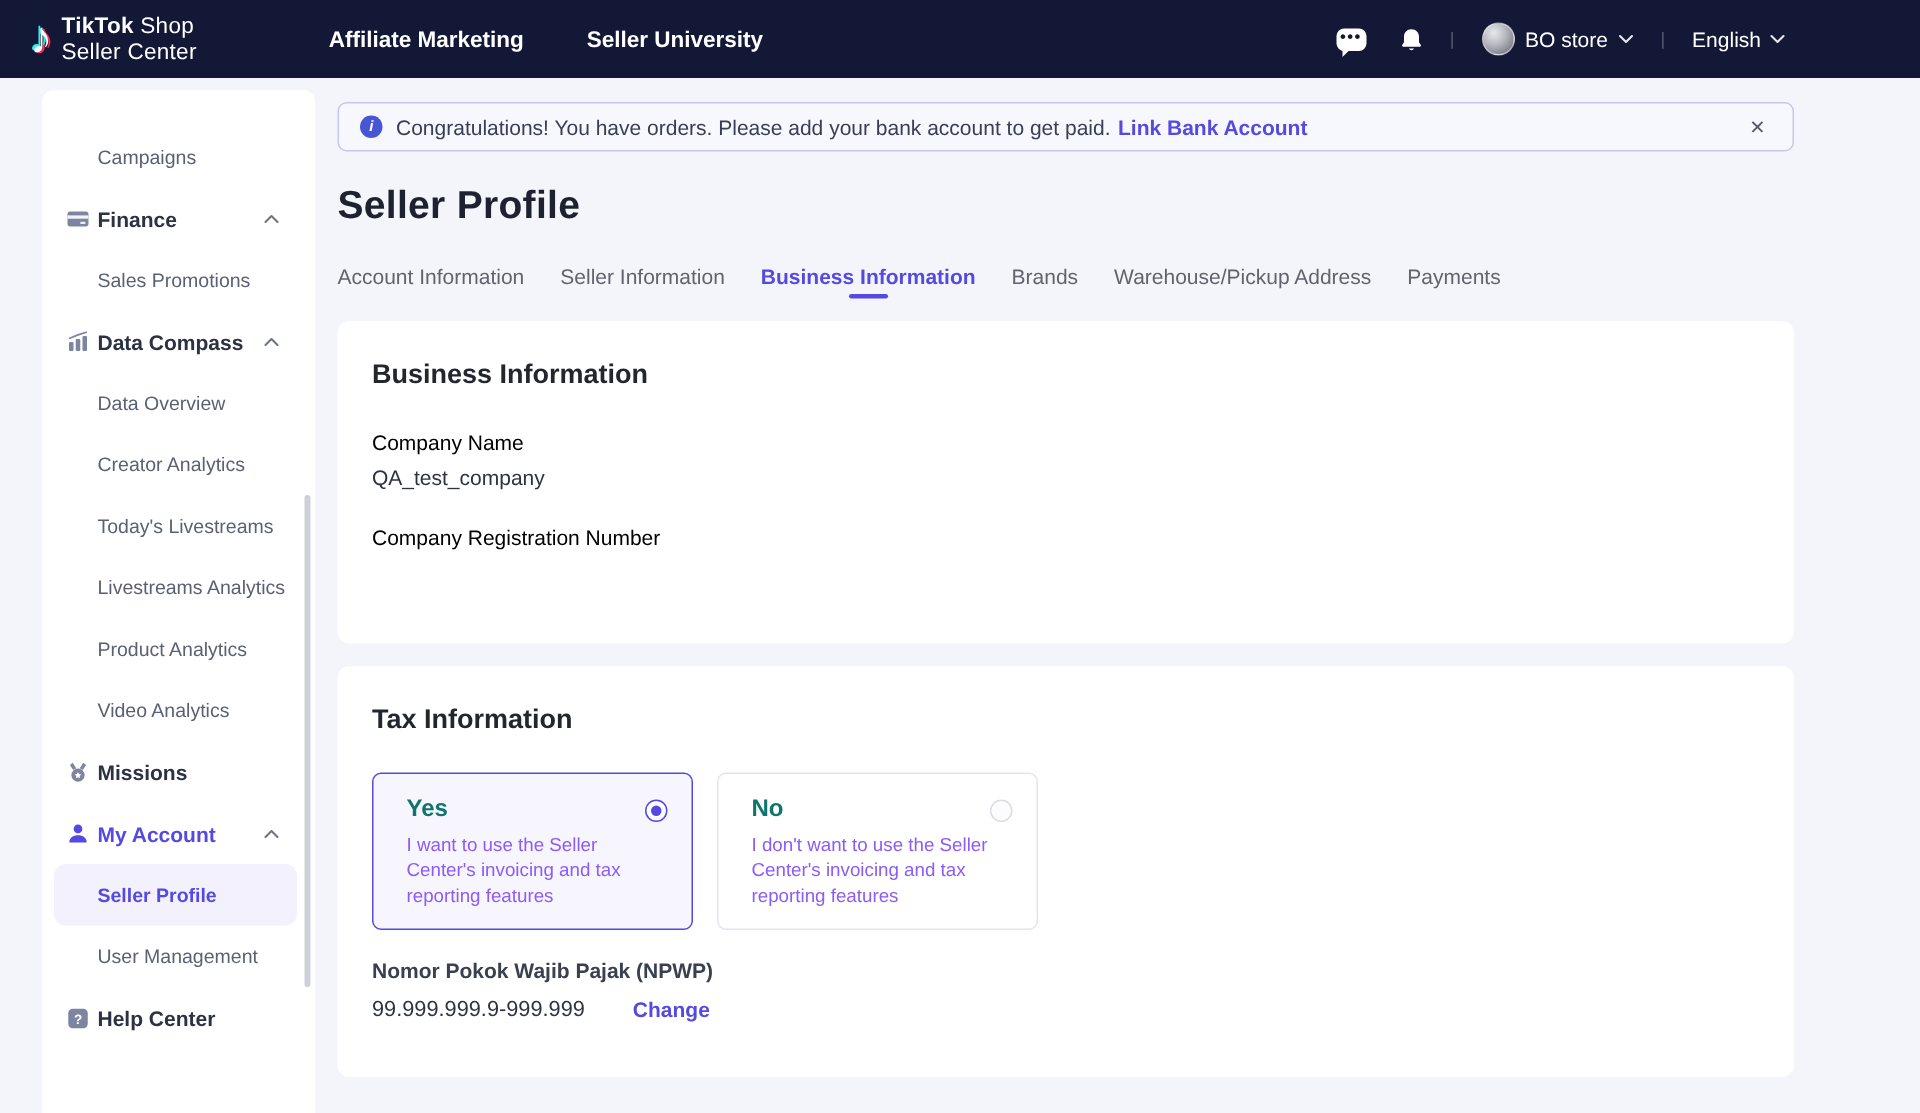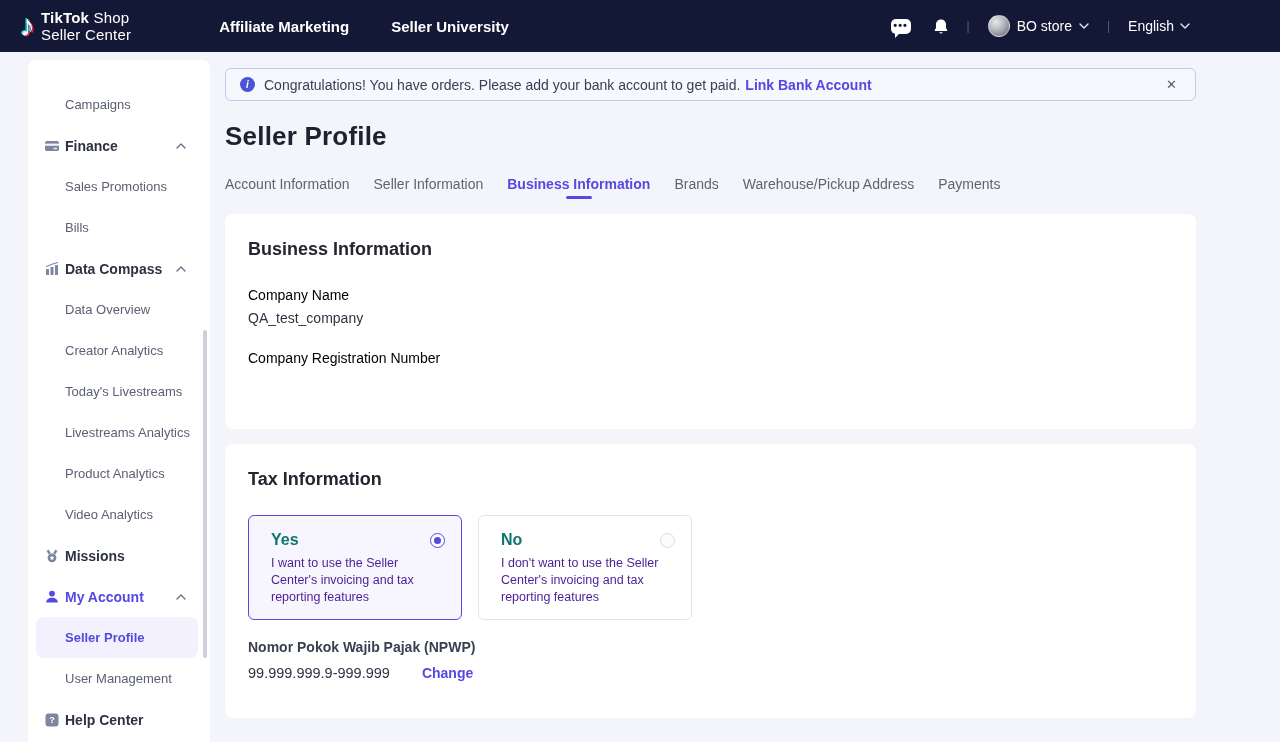--- a/index.html
+++ b/index.html
@@ -72,21 +72,21 @@
   .options { display:flex; gap:16px; margin-top:25px; }
   .option-card { width:214px; height:105px; border:1px solid #e3e4ee; border-radius:6px; background:#fff;
     padding:15px 16px 0 22px; cursor:pointer; }
   .option-card.selected { border:1px solid #5449e0; background:#f7f6fe; }
   .option-head { display:flex; align-items:center; justify-content:space-between; }
   .option-title { font-size:16px; font-weight:700; color:#0f766e; }
   .radio { width:15px; height:15px; border-radius:50%; border:1.5px solid #dadce8; background:#fcfcff;
     display:flex; align-items:center; justify-content:center; }
   .radio.on { border-color:#5449e0; background:#fff; }
   .radio.on::after { content:""; width:7px; height:7px; border-radius:50%; background:#5449e0; }
-  .option-desc { font-size:12.5px; line-height:17px; color:#4c1d95; margin-top:6px; max-width:178px; }
+  .option-desc { font-size:12.5px; line-height:17px; color:#8b5cf6; margin-top:6px; max-width:178px; }
 
   .npwp-label { margin-top:18px; font-size:14px; font-weight:700; color:#3b4050; line-height:18px; }
   .npwp-row { margin-top:9px; display:flex; align-items:flex-end; font-size:14.5px; color:#2e3242; }
   .change-link { color:#5449e0; font-weight:600; margin-left:32px; text-decoration:none; cursor:pointer; font-size:14px; }
 
   svg { display:block; }
 </style>
 </head>
 <body>
 
@@ -151,23 +151,20 @@
       <span class="s-label">Finance</span>
       <span class="s-chev">
           <svg width="10" height="6" viewBox="0 0 10 6">
             <path d="M1 5l4-4 4 4" stroke="currentColor" stroke-width="1.4" fill="none" stroke-linecap="round" stroke-linejoin="round"></path>
           </svg>
         </span>
     </div>
 
     <div class="s-item sub">
         <span class="s-label">Sales Promotions</span>
-      </div>
-    <div class="s-item sub">
-        <span class="s-label">Bills</span>
       </div>
 
     <div class="s-item parent">
       <span class="s-icon">
         <svg width="16" height="16" viewBox="0 0 16 16">
             <rect x="2" y="8" width="3" height="6" rx=".6" fill="#7e85a0"></rect>
             <rect x="6.5" y="6" width="3" height="8" rx=".6" fill="#7e85a0"></rect>
             <rect x="11" y="4" width="3" height="10" rx=".6" fill="#7e85a0"></rect>
             <path d="M2.5 5.5L8 3.2l5.5-1.7" stroke="#7e85a0" stroke-width="1.2" fill="none" stroke-linecap="round"></path>
           </svg>

